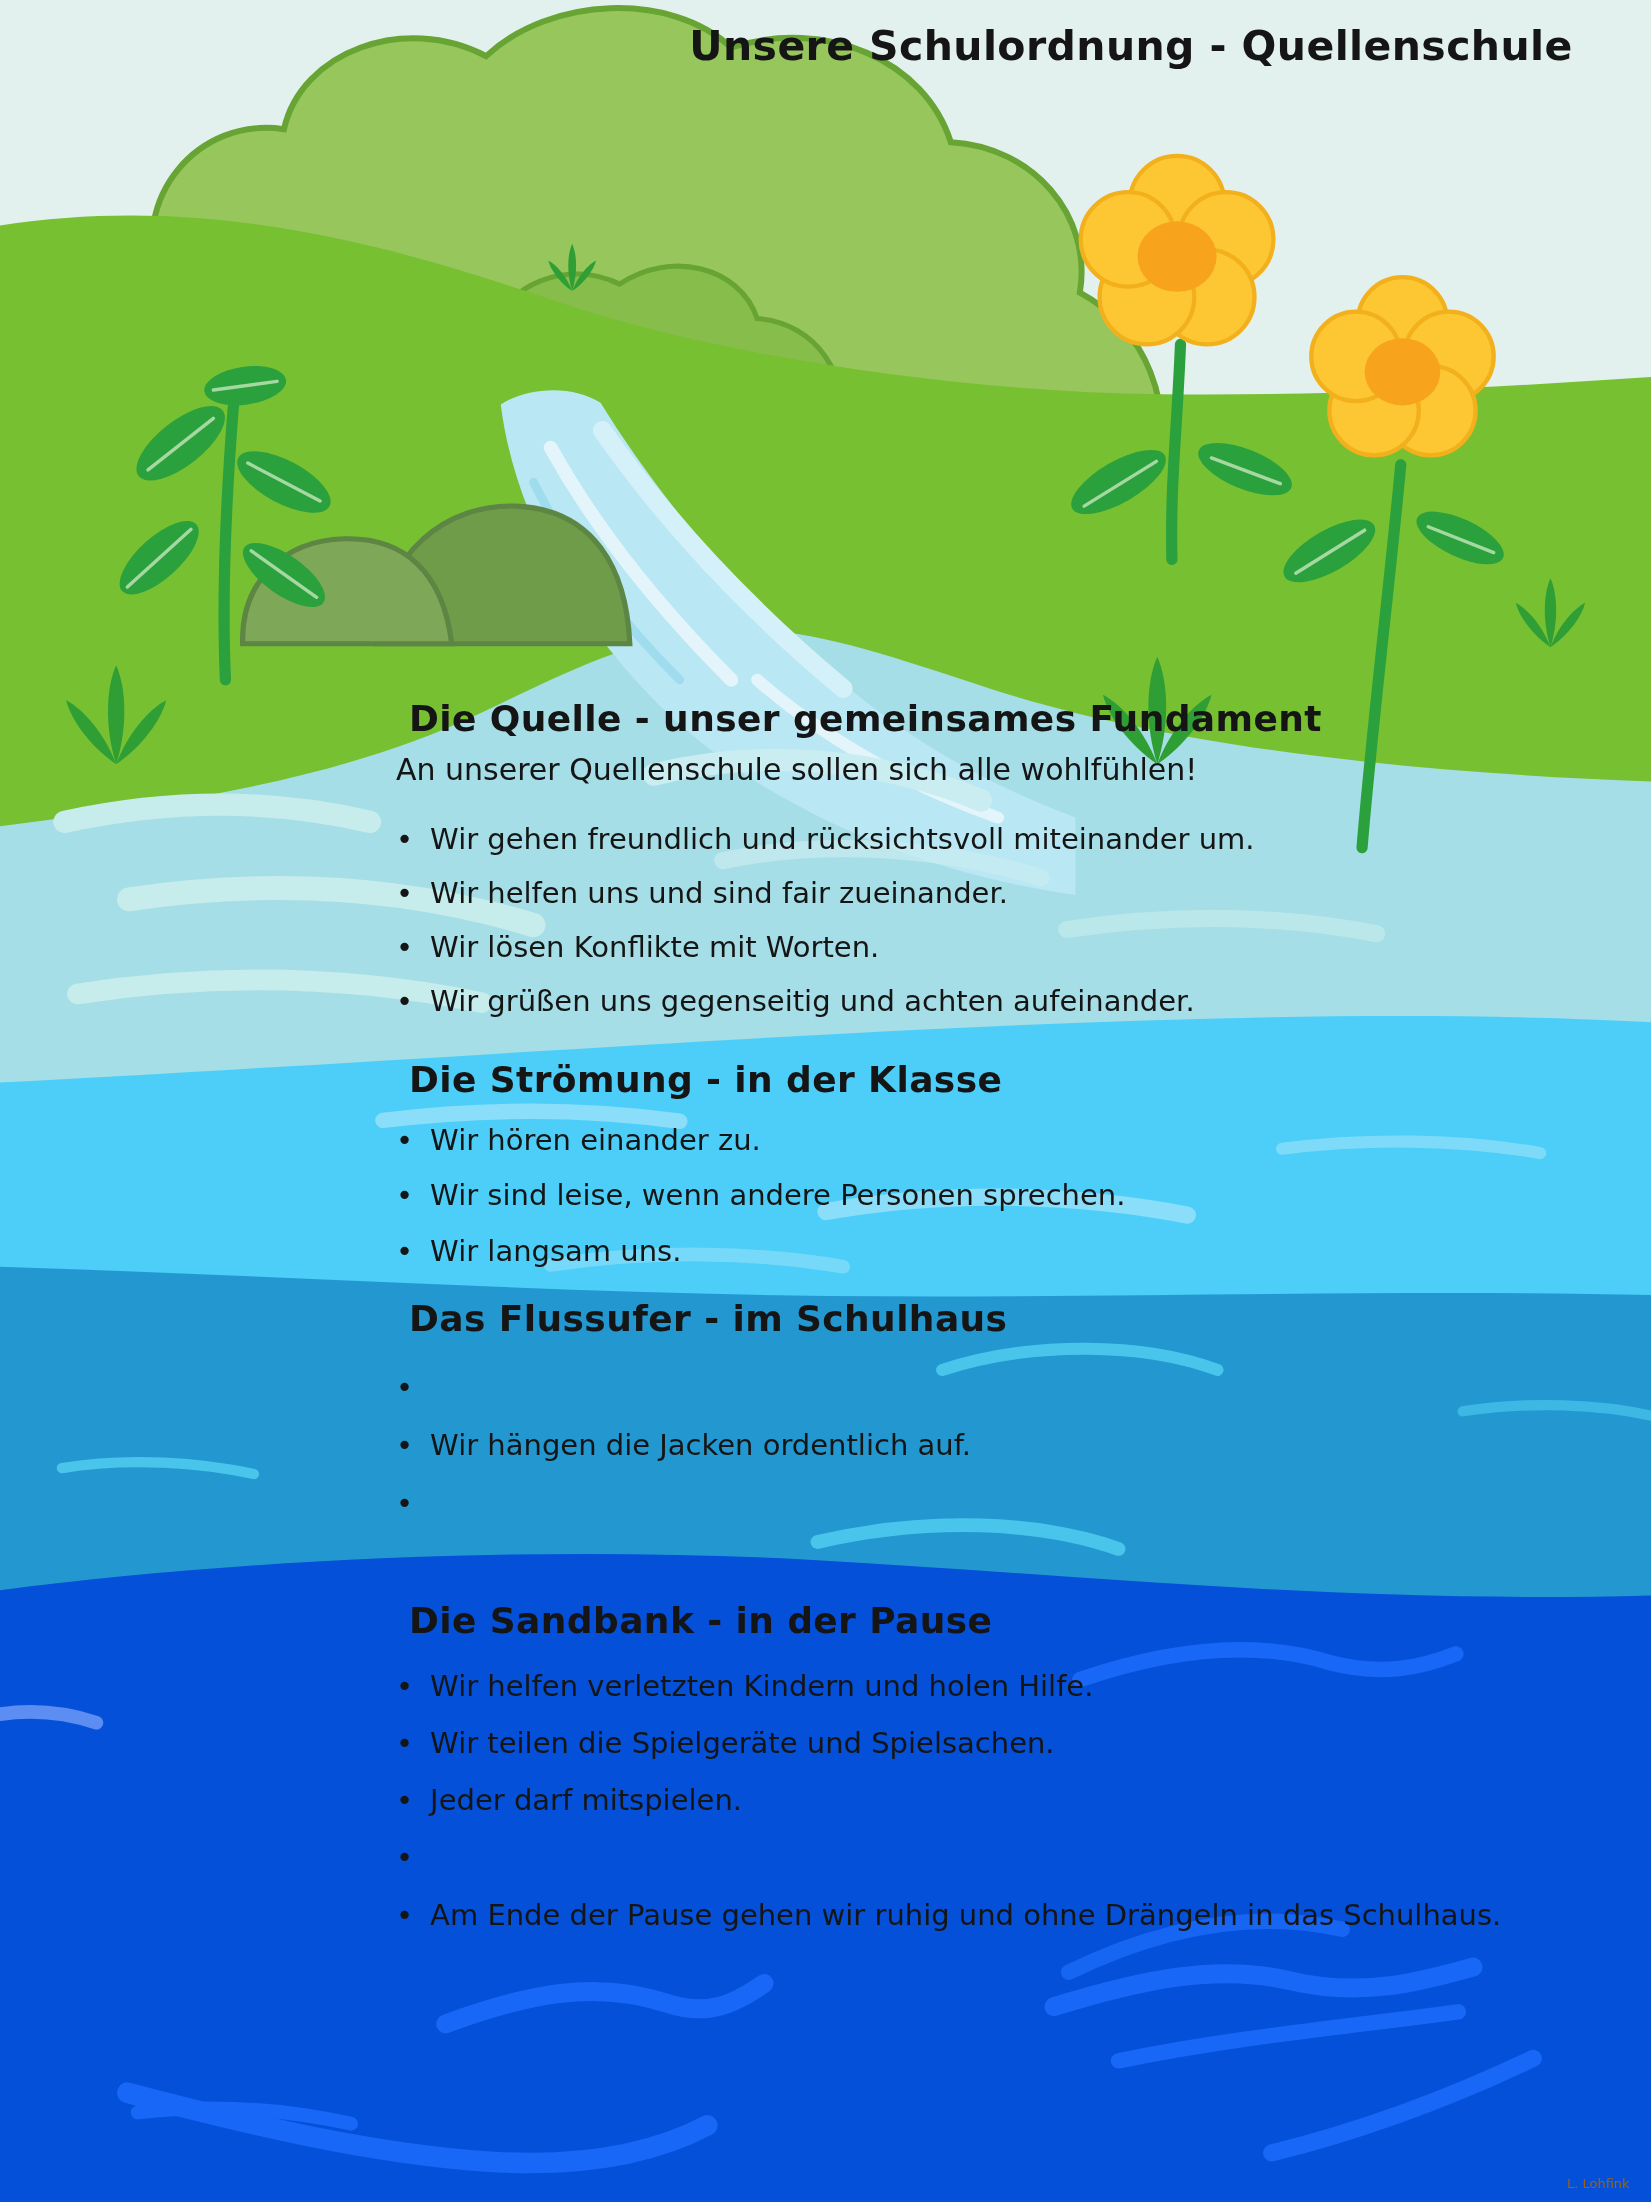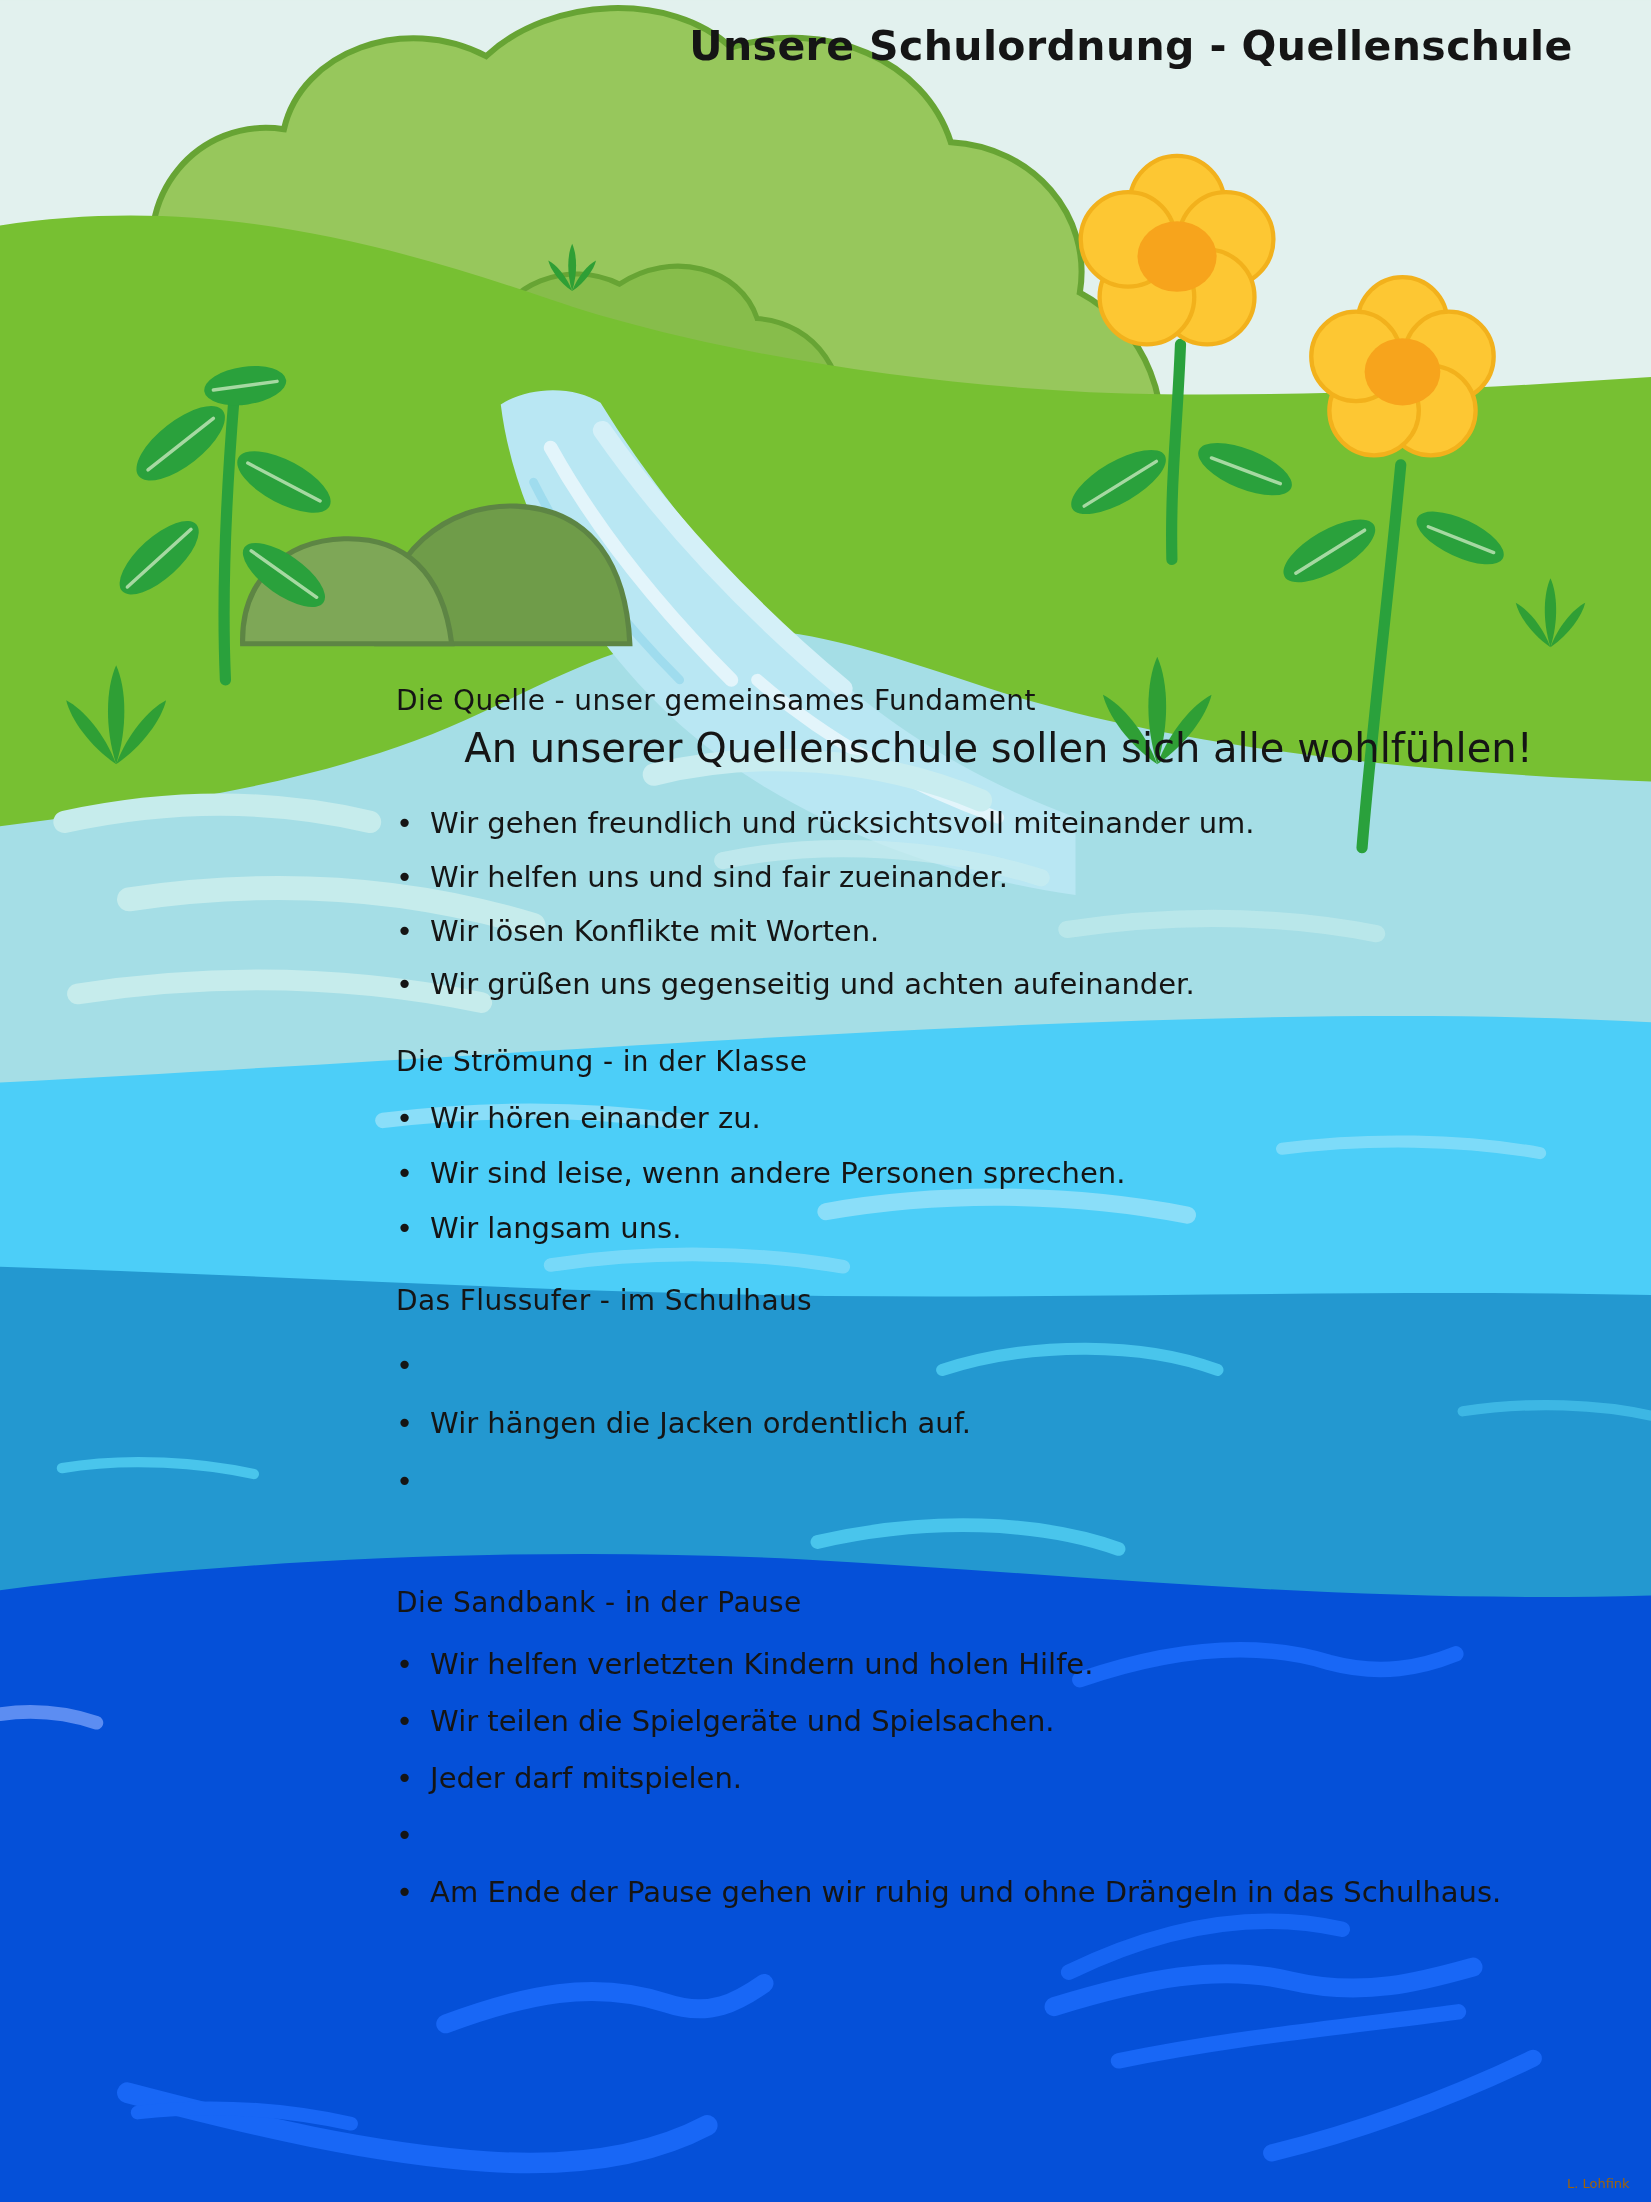--- a/index.html
+++ b/index.html
@@ -5,22 +5,22 @@
   html,body{margin:0;padding:0;background:#e2f1ee;}
   .poster{
     position:relative;width:1652px;height:2203px;overflow:hidden;
     font-family:"DejaVu Sans","Liberation Sans",sans-serif;color:#151515;
   }
   .scene{position:absolute;left:0;top:0;width:1652px;height:2203px;}
   .titlebox{position:absolute;left:619px;top:20px;width:1024px;text-align:center;}
   .title{font-size:41px;font-weight:700;letter-spacing:0.4px;line-height:1.3;margin:0;}
   .subtitle{font-size:28px;font-weight:400;margin:12px 0 0;line-height:1.2;}
   .section{position:absolute;left:396px;width:1205px;}
-  .section h2{font-size:28px;font-weight:400;line-height:1.15;margin:0;letter-spacing:0.4px;}
-  .section .intro{font-size:40px;line-height:1.2;margin:6.9px 0 0;text-align:center;}
+  .section h2{font-size:36px;font-weight:700;line-height:1.15;margin:13px;letter-spacing:0.4px;}
+  .section .intro{font-size:30px;line-height:1.2;margin:6.9px 0 0;}
   .rules{list-style:none;margin:0;padding:0;}
   .rules li{font-size:29px;line-height:1.2;display:flex;gap:17px;align-items:flex-start;}
   .dot{flex:0 0 auto;}
   #s0 .rules{margin-top:34px;}
   #s0 li{margin-bottom:19px;}
   #s1 .rules{margin-top:22.4px;}
   #s1 li{margin-bottom:20.6px;}
   #s2 .rules{margin-top:31px;}
   #s2 li{margin-bottom:23px;}
   #s3 .rules{margin-top:27.5px;}

